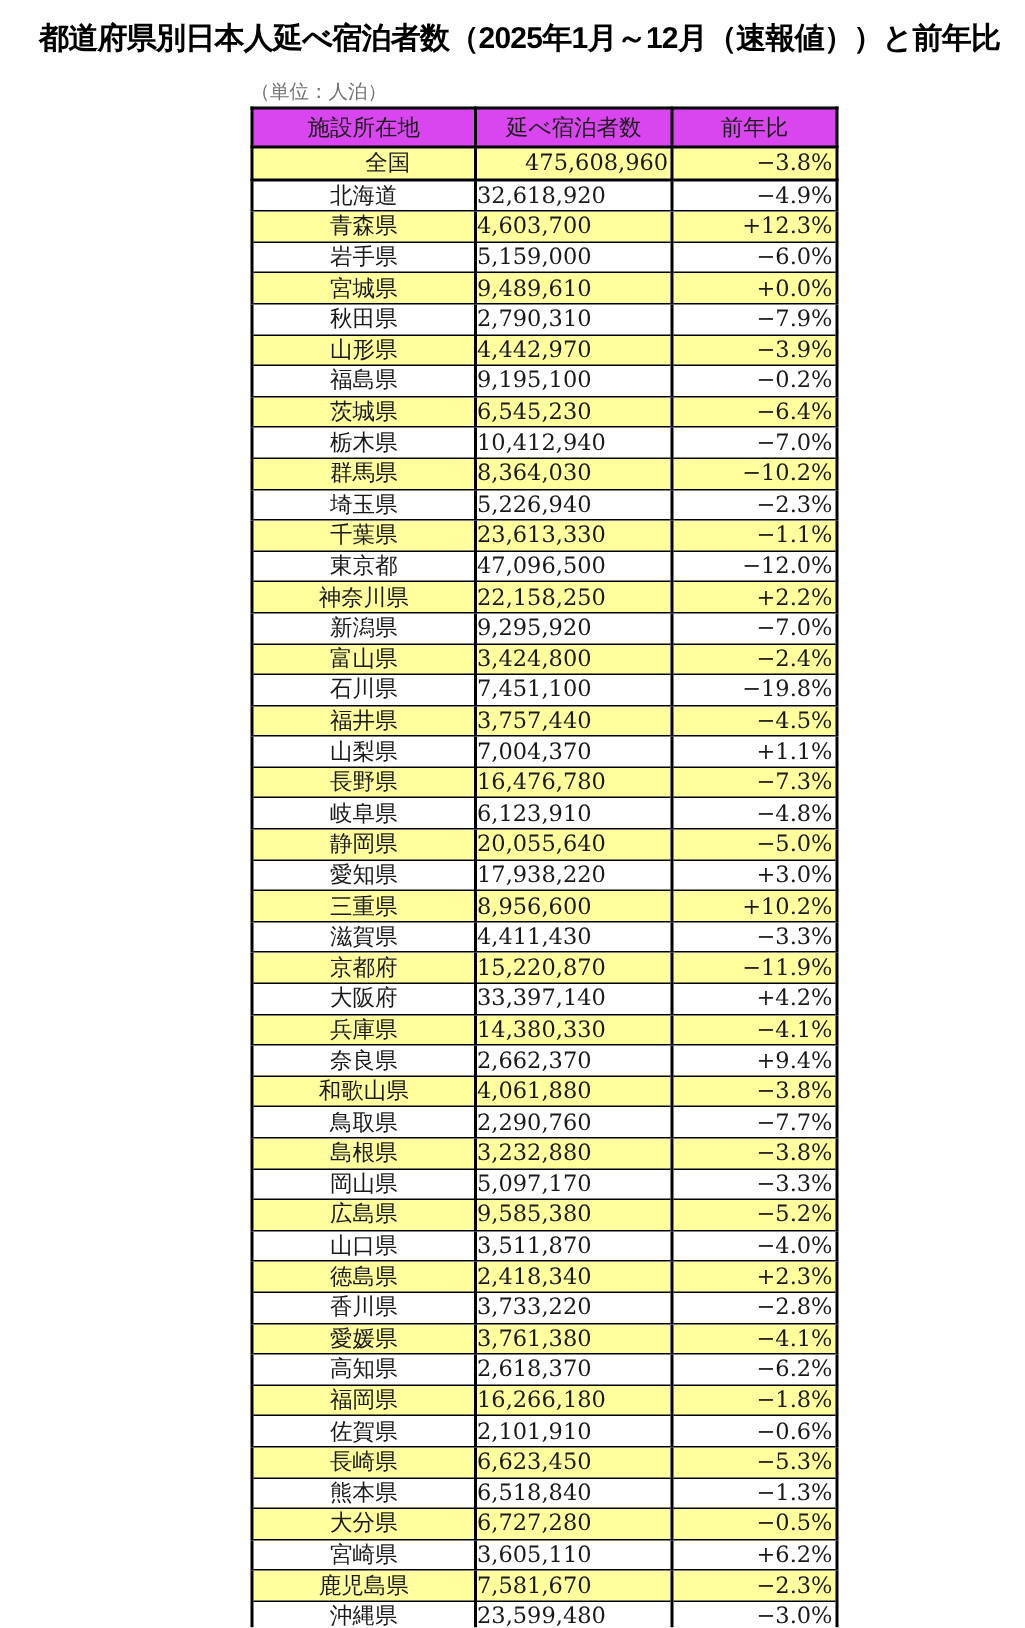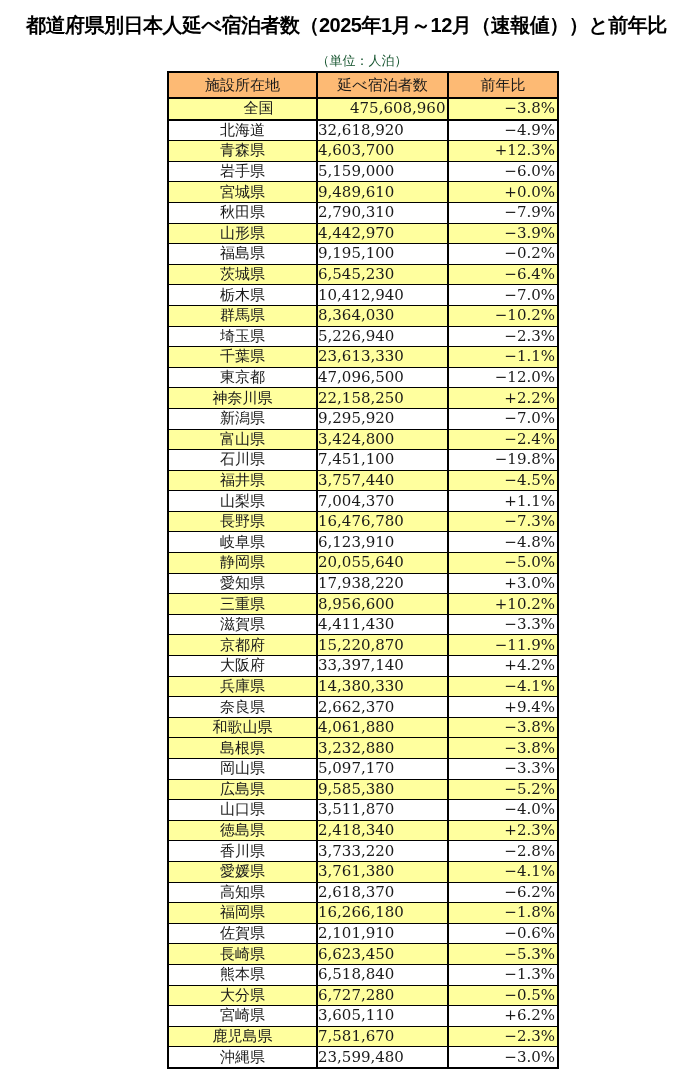--- a/index.html
+++ b/index.html
@@ -23,39 +23,39 @@
     font-size: 20px;
     letter-spacing: -0.5px;
     color: #000000;
     white-space: nowrap;
   }
   .table-wrap {
     width: 390px;
     margin: 13px 0 0 148px;
   }
   .unit-note {
-    text-align: center;
+    text-align: left;
     font-family: "DejaVu Serif", "Liberation Serif", serif;
     font-size: 13px;
-    color: #14532d;
+    color: #737373;
     margin: 0 0 1px 0;
   }
   table.data-table {
     border-collapse: collapse;
     width: 390px;
     table-layout: fixed;
     border: 2px solid #000000;
     font-family: "DejaVu Serif", "Liberation Serif", serif;
     color: #1a1a1a;
   }
   col.c-area  { width: 149px; }
   col.c-nights{ width: 131px; }
   col.c-yoy   { width: 110px; }
   th {
-    background: #fdba74;
+    background: #d946ef;
     border: 2px solid #000000;
     height: 24px;
     font-size: 15px;
     font-weight: normal;
     text-align: center;
     padding: 0;
     line-height: 1;
   }
   td {
     border: 1px solid #000000;
@@ -248,20 +248,25 @@
           <tr class="">
             <td class="area">奈良県</td>
             <td class="nights">2,662,370</td>
             <td class="yoy">+9.4%</td>
           </tr>
           <tr class="row-alt">
             <td class="area">和歌山県</td>
             <td class="nights">4,061,880</td>
             <td class="yoy">−3.8%</td>
           </tr>
+          <tr class="">
+            <td class="area">鳥取県</td>
+            <td class="nights">2,290,760</td>
+            <td class="yoy">−7.7%</td>
+          </tr>
           <tr class="row-alt">
             <td class="area">島根県</td>
             <td class="nights">3,232,880</td>
             <td class="yoy">−3.8%</td>
           </tr>
           <tr class="">
             <td class="area">岡山県</td>
             <td class="nights">5,097,170</td>
             <td class="yoy">−3.3%</td>
           </tr>

